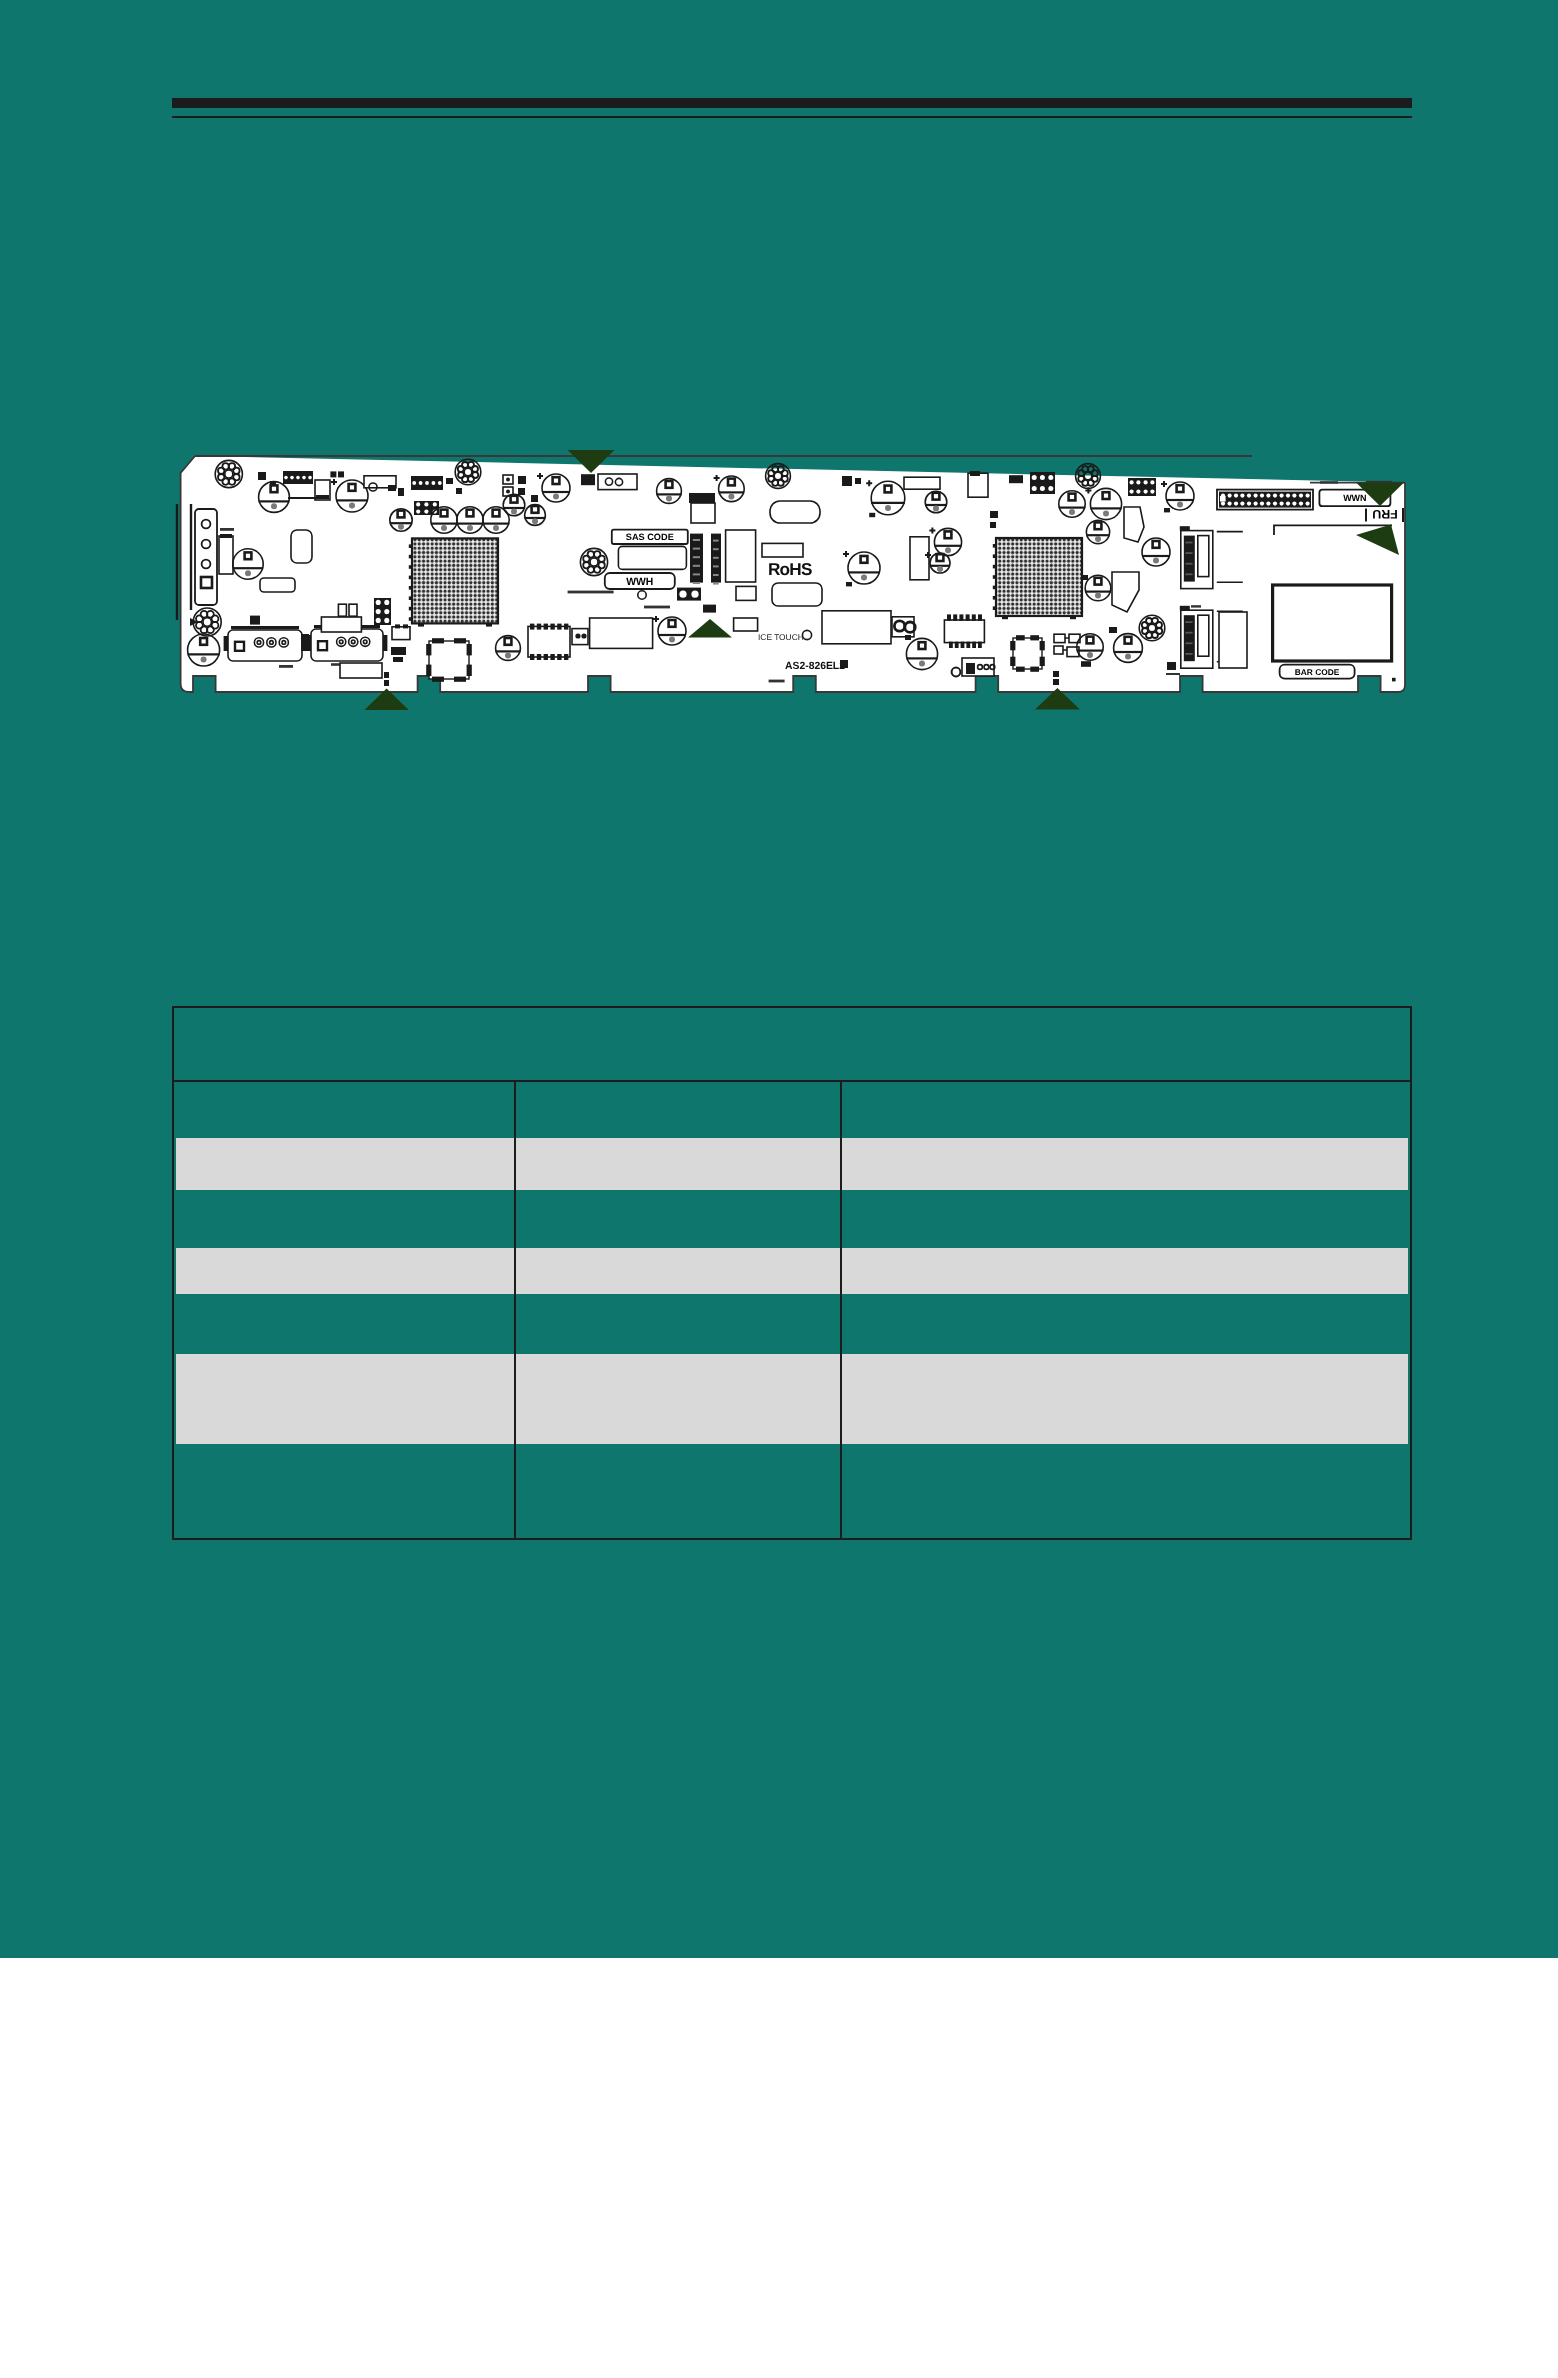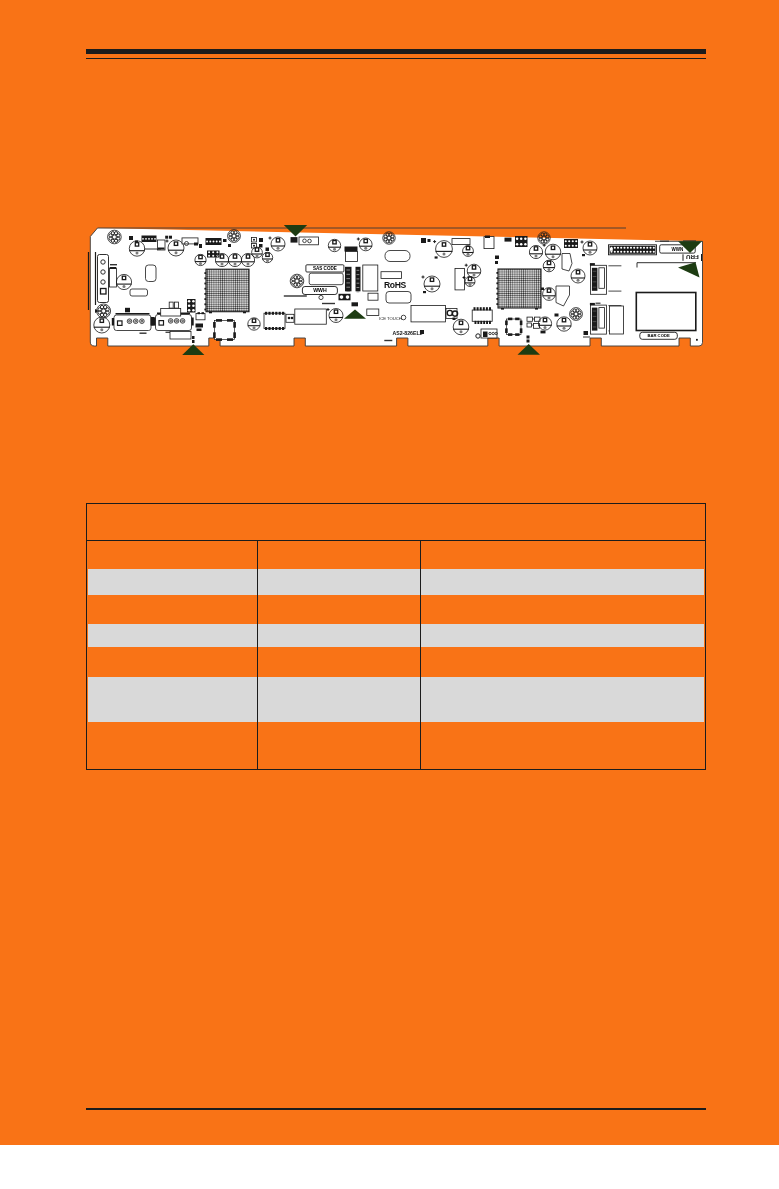--- a/index.html
+++ b/index.html
@@ -1,16 +1,16 @@
 <!DOCTYPE html>
 <html><head>
 <meta charset="utf-8">
 <style>
   html,body { margin:0; padding:0; background:#fff; -webkit-font-smoothing:antialiased; }
-  #page { position:relative; width:779px; height:1145px; background:#f97316;
+  #page { position:relative; width:779px; height:979px; background:#0f766e;
           font-family:"Liberation Sans", sans-serif; overflow:hidden; }
   .abs { position:absolute; }
 </style>
 </head>
 <body>
 <div id="page">
 
   <div class="abs" style="left:86px;top:49px;width:620px;height:5px;background:#1c1c1c;"></div>
 
   <div class="abs" style="left:86px;top:57.5px;width:620px;height:1.8px;background:#1c1c1c;"></div>

